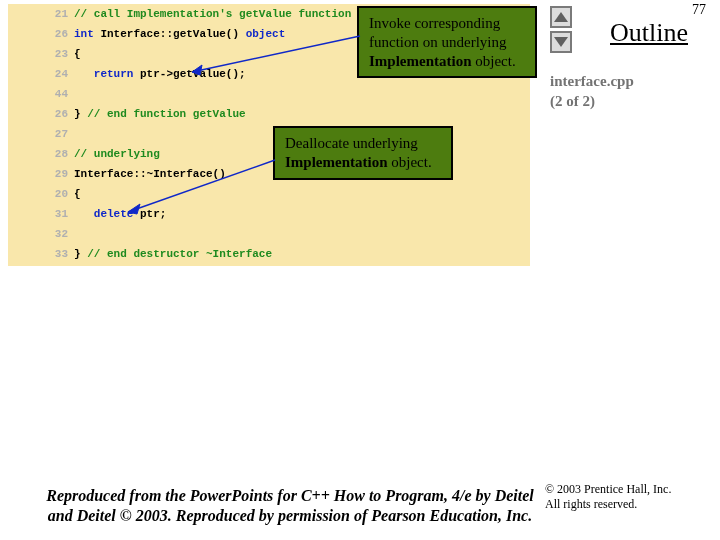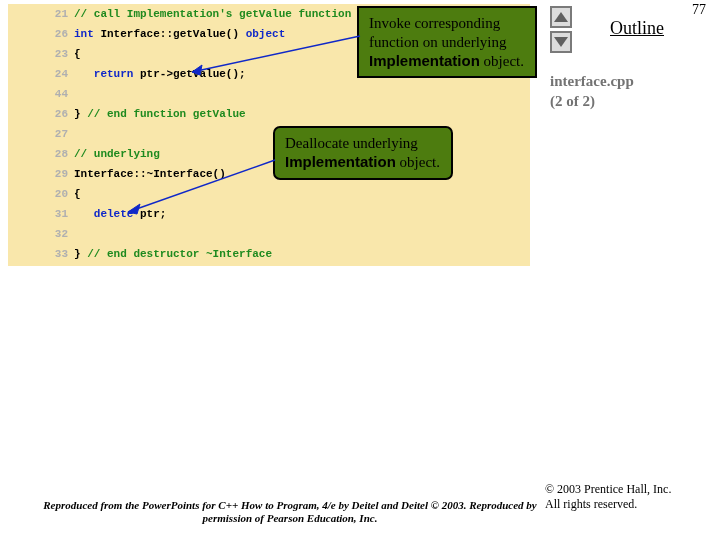--- a/index.html
+++ b/index.html
@@ -4,31 +4,31 @@
 <style>
   * { margin:0; padding:0; box-sizing:border-box; }
   body { width:720px; height:540px; background:#fff; font-family:"Times New Roman",serif; position:relative; overflow:hidden; }
   .code-panel { position:absolute; left:8px; top:4px; width:522px; height:262px; background:#f9e7ab; }
   .code-line { display:flex; font-family:"Courier New",monospace; font-size:11px; font-weight:bold; line-height:20px; height:20px; white-space:pre;padding-left:44px; }
   .ln { width:22px; text-align:right; color:#b0b0b0; padding-right:6px; }
   .c-comment { color:#1f8a1f; }
   .c-kw { color:#1028c8; }
   .c-plain { color:#000; }
   .callout { position:absolute; background:#4d7c0f; border:2px solid #000; padding:6px 10px; font-family:"Times New Roman",serif; font-size:15px; line-height:1.25; color:#000; }
-  .callout .mono { font-family:Liberation Sans, sans-serif; font-weight:bold; }
+  .callout .mono { font-family:Liberation Serif, serif; font-weight:bold; }
   .arrow { position:absolute; overflow:visible; pointer-events:none; }
   .arrow polygon, .arrow line { fill:#1028c8; stroke:#1028c8; }
   .sidebar { position:absolute; right:10px; top:6px; width:160px; }
   .nav-btn { width:22px; height:22px; border:2px solid #7a7a7a; background:#dcdcdc; display:flex; align-items:center; justify-content:center; margin-bottom:3px; cursor:pointer; }
   .nav-btn svg { display:block; }
-  .outline { position:absolute; left:60px; top:12px; font-size:18px; text-decoration:underline; color:#000; }
+  .outline { position:absolute; left:60px; top:12px; font-size:26px; text-decoration:underline; color:#000; }
   .pagenum { position:absolute; right:14px; top:2px; font-size:14px; color:#000; }
   .file-label { position:absolute; left:0; top:66px; font-size:15px; font-weight:bold; color:#737373; line-height:1.3; }
   .copyright { position:absolute; right:10px; bottom:28px; width:165px; font-size:12px; color:#000; line-height:1.25; }
-  .repro { position:absolute; left:40px; bottom:14px; width:500px; font-size:11px; font-weight:bold; font-style:italic; color:#000; text-align:center; line-height:1.25; }
+  .repro { position:absolute; left:40px; bottom:14px; width:500px; font-size:16px; font-weight:bold; font-style:italic; color:#000; text-align:center; line-height:1.25; }
 </style>
 </head>
 <body>
 
 <div class="code-panel">
   <div id="code-lines">
       <div class="code-line"><span class="ln">21</span><span class="c-comment">// call Implementation's getValue function</span></div>
       <div class="code-line"><span class="ln">26</span><span class="c-kw">int</span><span class="c-plain"> Interface::getValue() </span><span class="c-kw">object</span></div>
       <div class="code-line"><span class="ln">23</span><span class="c-plain">{</span></div>
       <div class="code-line"><span class="ln">24</span><span class="c-plain">   </span><span class="c-kw">return</span><span class="c-plain"> ptr-&gt;getValue();</span></div>
@@ -43,21 +43,21 @@
       <div class="code-line"><span class="ln">33</span><span class="c-plain">} </span><span class="c-comment">// end destructor ~Interface</span></div>
     </div>
 </div>
 
 <div class="callout" style="left:357px; top:6px; width:180px;">
   <span>Invoke corresponding</span><br>
   <span>function on underlying</span><br>
   <span class="mono">Implementation</span><span> object.</span>
 </div>
 
-<div class="callout" style="left:273px; top:126px; width:180px;border-radius:7px;">
+<div class="callout" style="left:273px; top:126px; width:180px;">
   <span>Deallocate underlying</span><br>
   <span class="mono">Implementation</span><span> object.</span>
 </div>
 
 <svg class="arrow" style="left:0; top:0;" width="720" height="300">
   <line x1="360" y1="36" x2="192" y2="72" stroke-width="1.5"></line>
   <polygon points="192,72 202,65 200,75"></polygon>
 </svg>
 <svg class="arrow" style="left:0; top:0;" width="720" height="300">
   <line x1="275" y1="160" x2="128" y2="212" stroke-width="1.5"></line>

